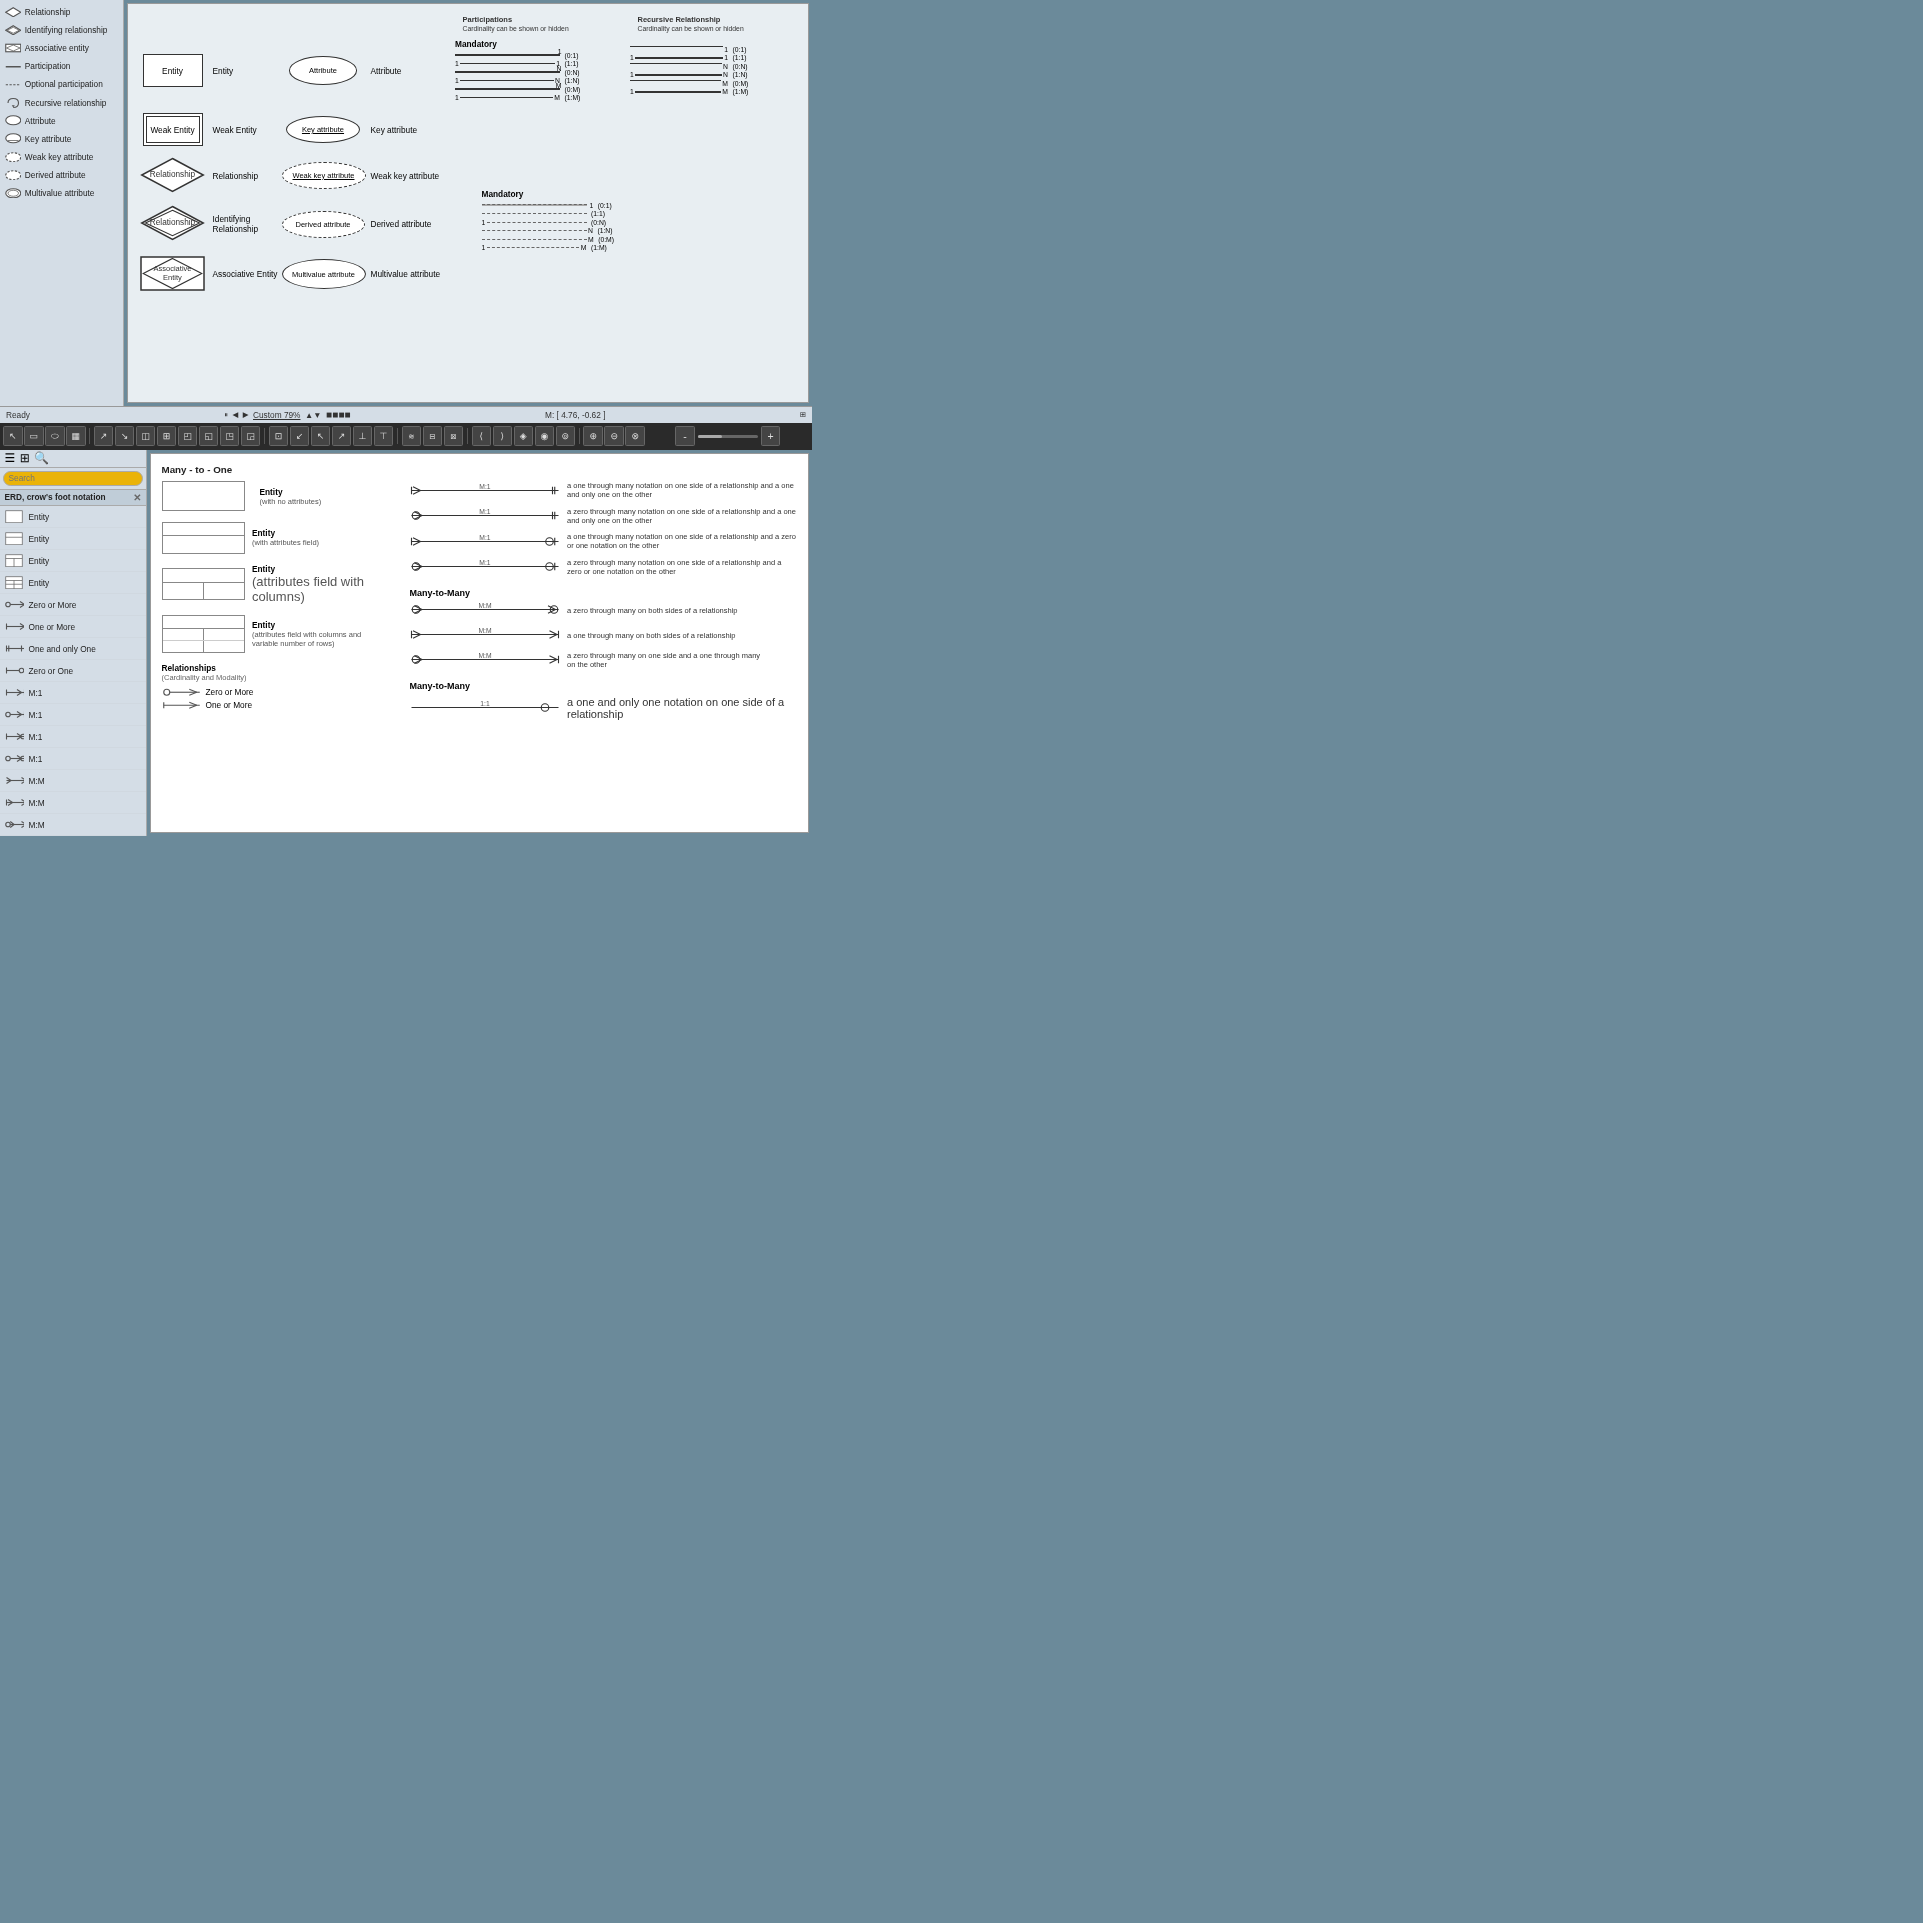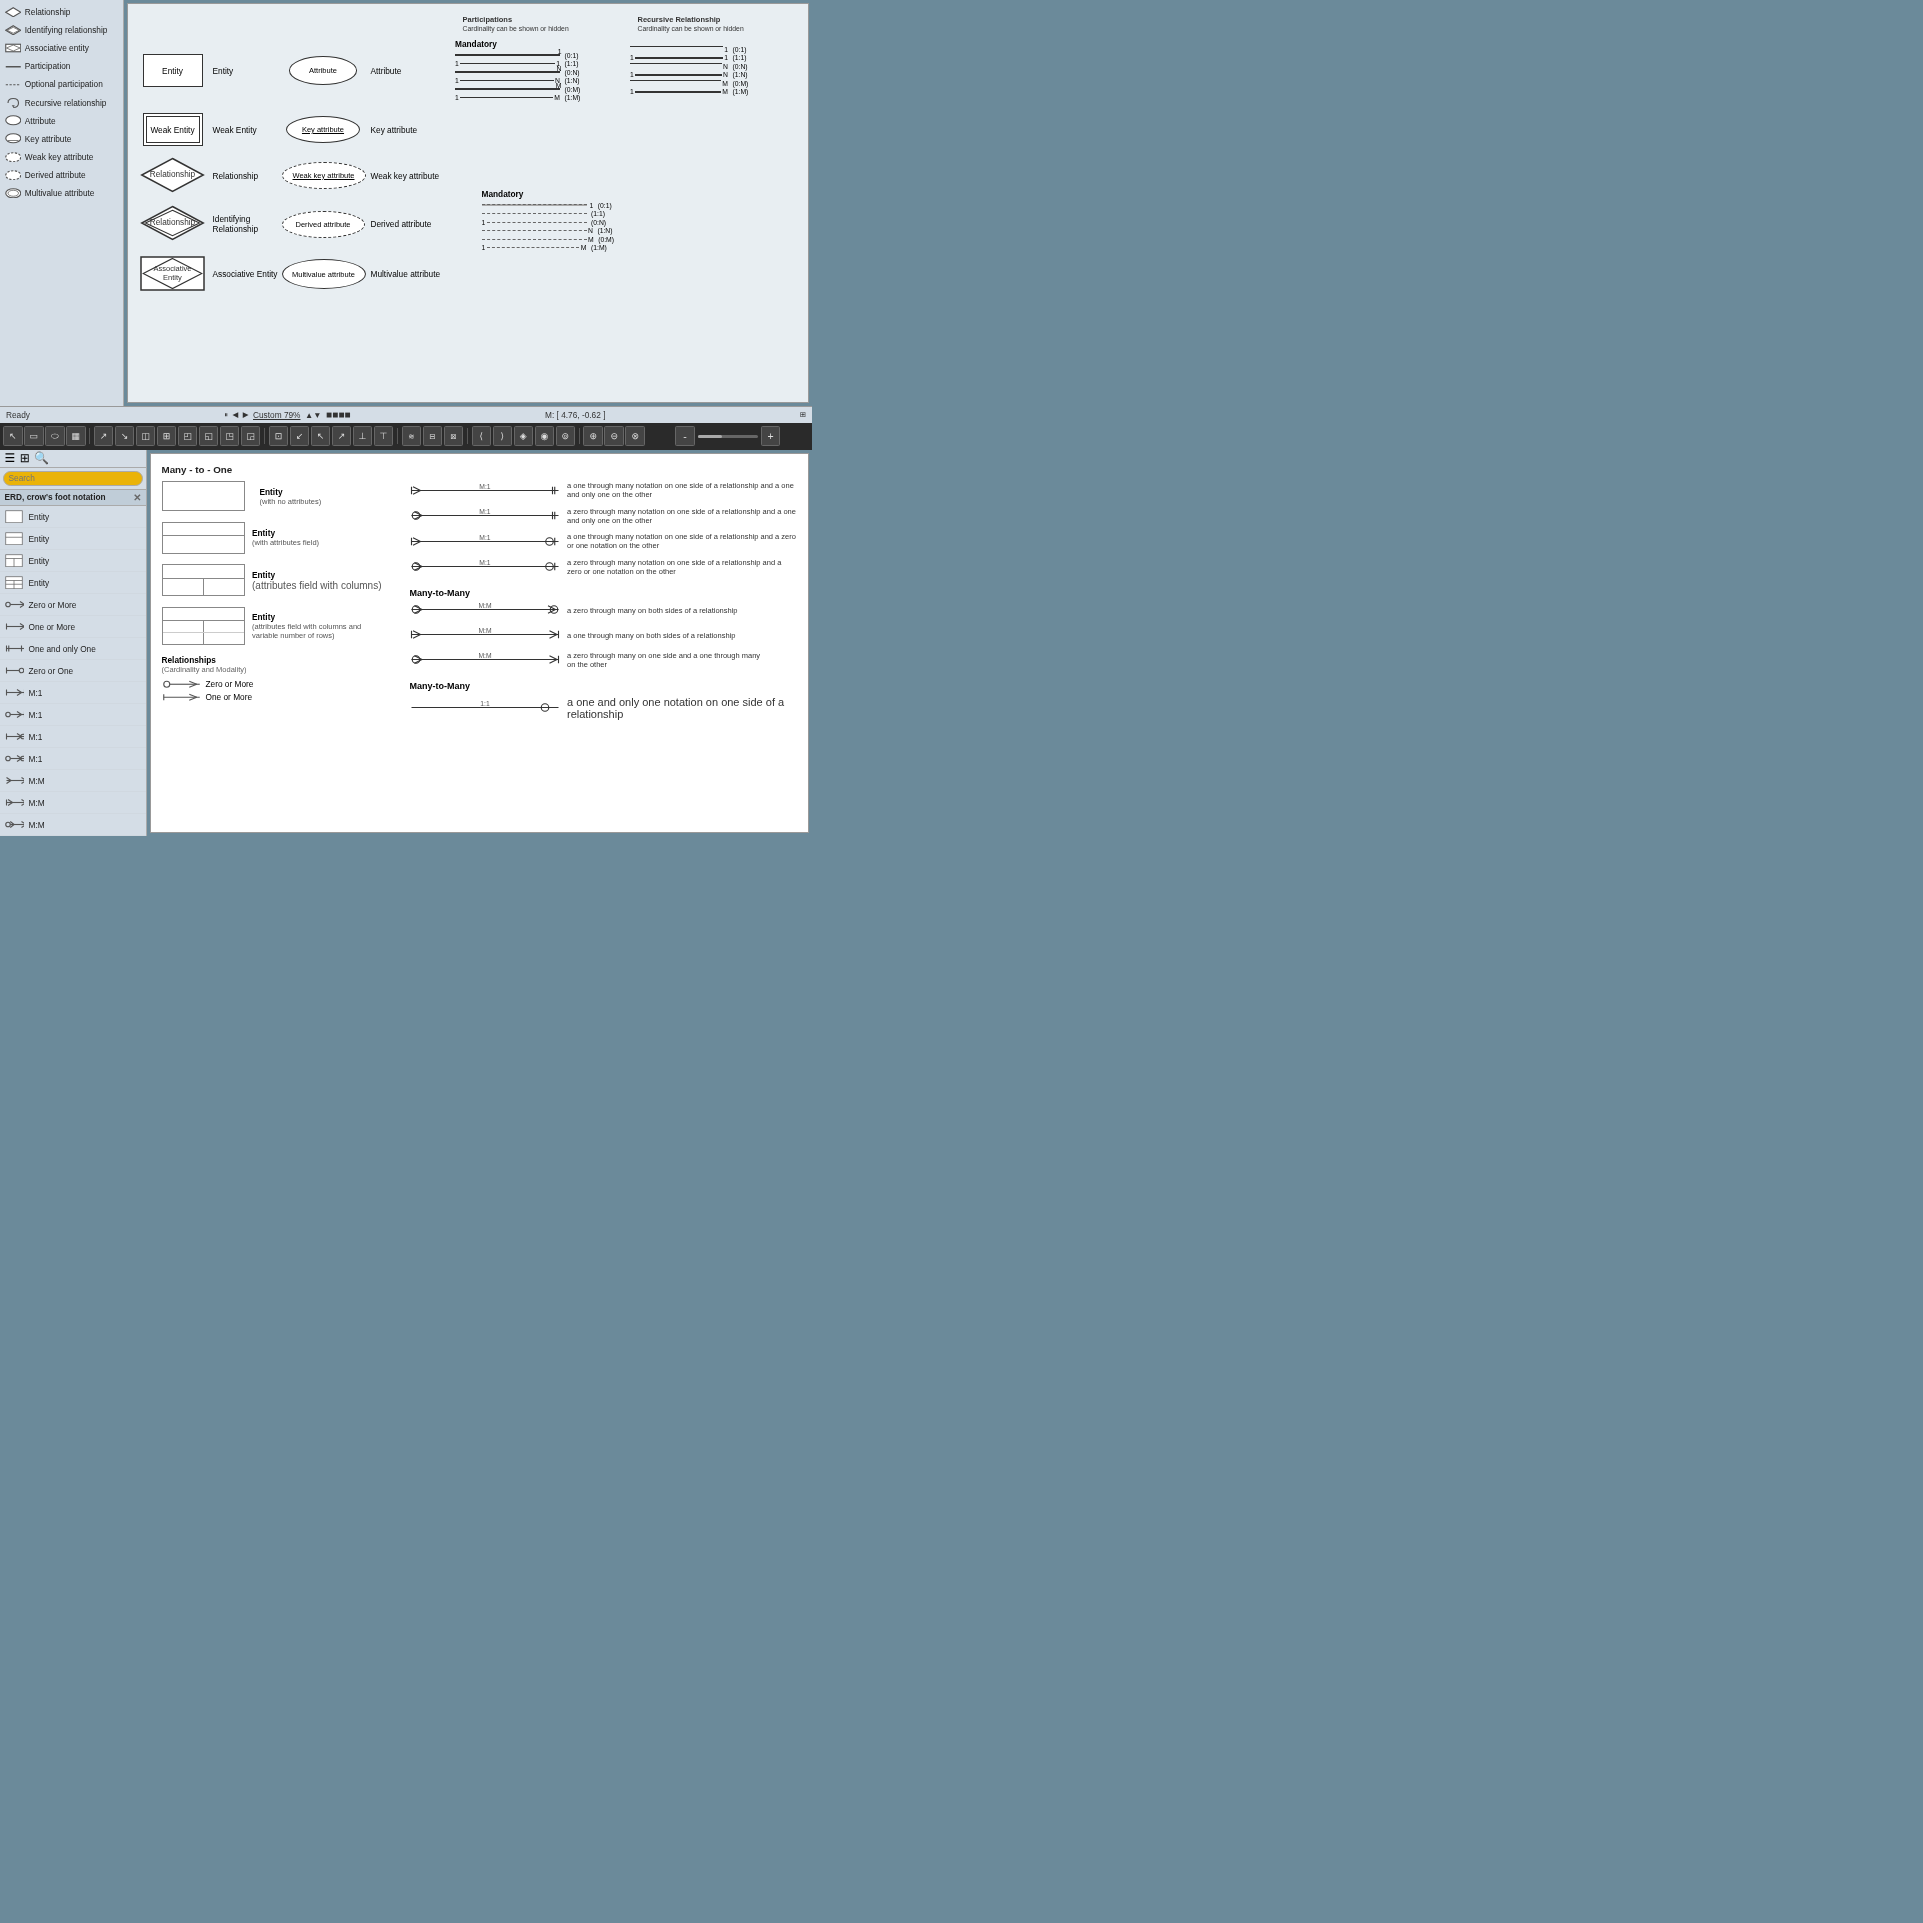--- a/index.html
+++ b/index.html
@@ -807,21 +807,21 @@
         <div class="entity-example">
           <div style="width:83px; border:0.8px solid #888; font-size:7.5px; flex-shrink:0;">
             <div style="padding:3px 4.5px; border-bottom:0.8px solid #888; min-height:13.5px;"></div>
             <div style="display:flex; min-height:16.5px;">
               <div style="flex:1; border-right:0.8px solid #888; padding:1.5px 2.3px;"></div>
               <div style="flex:1; padding:1.5px 2.3px;"></div>
             </div>
           </div>
           <div style="margin-left:7.5px;">
             <div style="font-size:8.3px; font-weight:bold;">Entity</div>
-            <div style="font-size:10px; color:#555;">(attributes field with columns)</div>
+            <div style="font-size:13px; color:#555;">(attributes field with columns)</div>
           </div>
         </div>
 
         <div class="entity-example">
           <div style="width:83px; border:0.8px solid #888; font-size:7.5px; flex-shrink:0;">
             <div style="padding:3px 4.5px; border-bottom:0.8px solid #888; min-height:13.5px;"></div>
             <div style="display:flex; min-height:12px; border-bottom:0.8px solid #ccc;">
               <div style="flex:1; border-right:0.8px solid #888; padding:0.8px 2.3px;"></div>
               <div style="flex:1; padding:0.8px 2.3px;"></div>
             </div>

